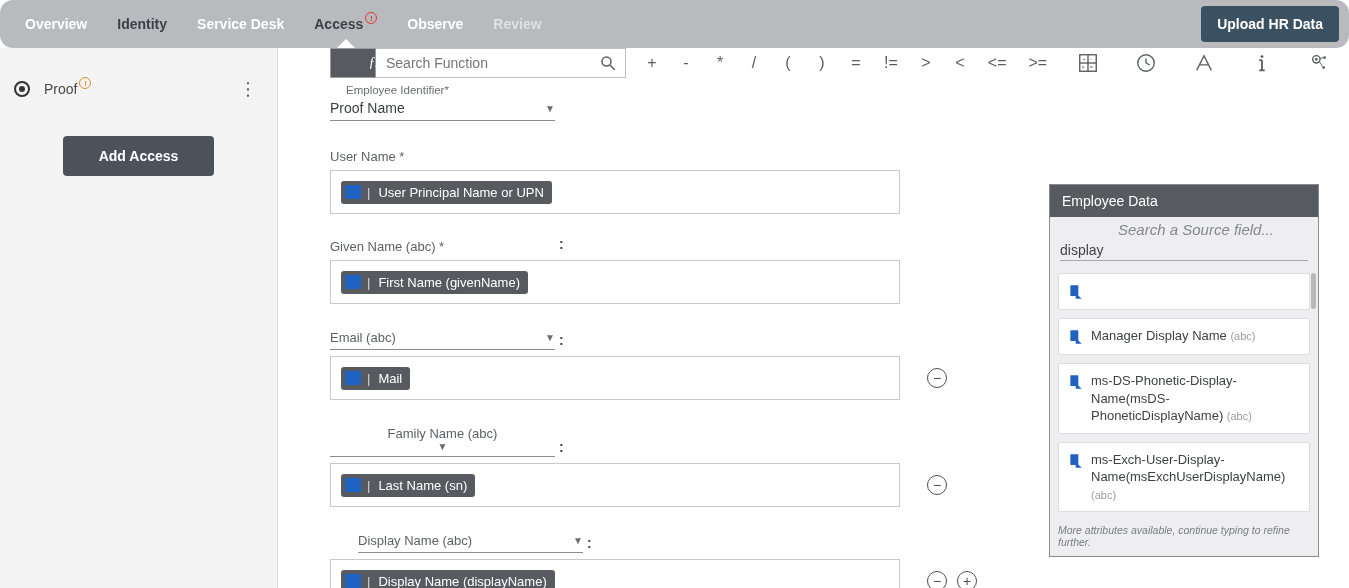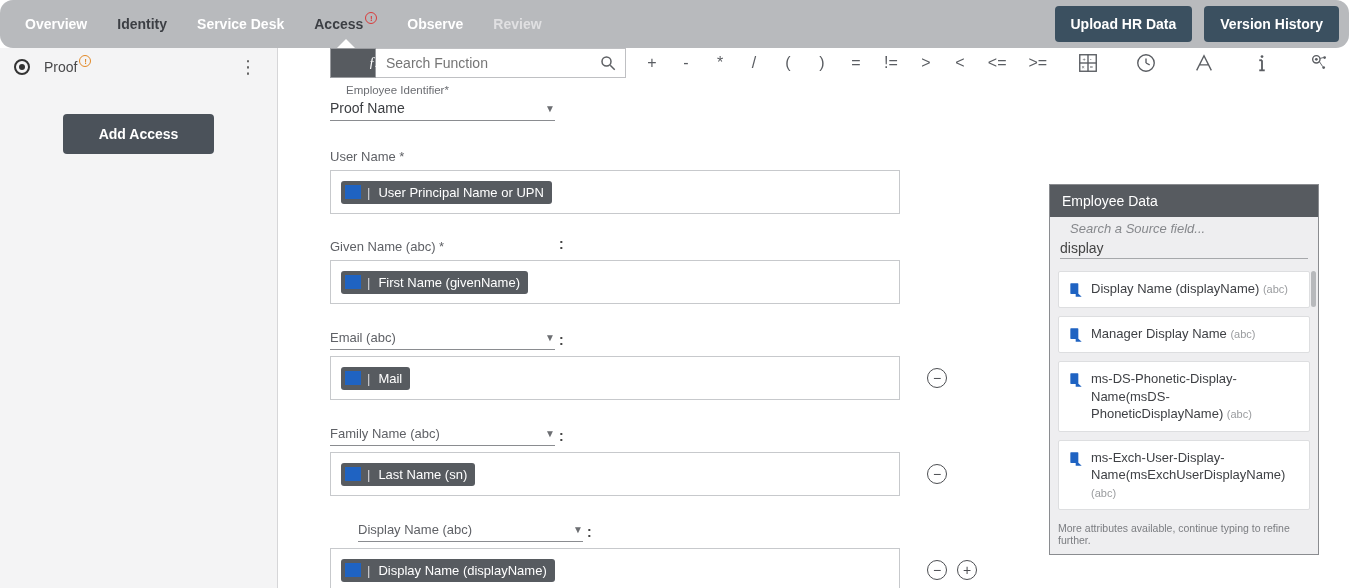--- a/index.html
+++ b/index.html
@@ -84,20 +84,21 @@
   }
   
   .main {
     display: flex;
     height: calc(100% - 48px);
   }
   .sidebar {
     width: 278px;
     background: #f4f4f5;
     border-right: 1px solid #d6d6d8;
+    padding-top: 22px;
     flex-shrink: 0;
   }
   .sidebar-row {
     display: flex;
     align-items: center;
     padding: 8px 14px;
   }
   .sidebar-icon {
     width: 16px; height: 16px;
     border: 2px solid #333;
@@ -266,23 +267,24 @@
   }
   .right-header {
     background: #575b60;
     color:#fff;
     font-size:14px;
     font-weight:500;
     padding: 8px 12px;
   }
   .right-sublabel {
     font-style: italic;
-    font-size: 13px;
+    font-size: 15px;
     color: #86888c;
     padding: 4px 20px 0;
+    margin-left: 48px;
   }
   .right-search {
     padding: 2px 10px 6px;
   }
   .right-search .us {
     border:none; border-bottom: 1px solid #a6a8ab;
     background:transparent; font-size:14px; color:#444;
     width:100%; padding:2px 0; outline:none;
   }
   .attr-list { padding: 6px 8px 4px; position:relative; }
@@ -299,21 +301,21 @@
     cursor:pointer;
   }
   .attr-item .icon {
     width:16px; height:18px;
     flex-shrink:0;
     margin-top:1px;
   }
   .attr-item .text { flex:1; line-height:1.35; word-break:break-word; }
   .attr-item .hint { color:#9a9c9f; font-size:11px; }
   .right-footnote {
-    font-size: 10.5px; color:#7b7d81; padding: 0 8px 8px;
+    font-style: italic; font-size: 10.5px; color:#7b7d81; padding: 0 8px 8px;
   }
   .right-scrollbar {
     position:absolute; right:2px; top:6px; width:5px; height:36px;
     background:#b7b9bc; border-radius:3px;
   }
   svg { display:block; }
 </style>
 </head>
 <body>
 
@@ -324,21 +326,20 @@
     <div class="nav-tab">Service Desk</div>
     <div class="nav-tab dark active-arrow">
       <span>Access</span>
       <span class="warn-badge">!</span>
     </div>
     <div class="nav-tab">Observe</div>
     <div class="nav-tab dim">Review</div>
   </div>
   <div class="top-actions">
     <button class="btn-primary">Upload HR Data</button>
-    <button class="btn-primary">Version History</button>
   </div>
 </div>
 
 <div class="main">
 
   <div class="sidebar">
     <div class="sidebar-row">
       <span class="sidebar-icon"></span>
       <span class="sidebar-title">Proof</span>
       <span class="warn-badge orange" style="top:-6px;">!</span>
@@ -452,21 +453,21 @@
               <span class="chip">
                 <span class="chip-icon"></span>
                 <span class="bar">|</span>
                 <span>Mail</span>
               </span>
               <div class="minus-circle">−</div>
             </div>
           </div>
           <div class="field-block">
             <div class="field-head">
-              <div class="underline-select" style="width: 225px;">
+              <div class="underline-select" style="width: 225px; flex-direction: column;">
                 <span class="field-label">Family Name (abc)</span>
                 <span class="caret">▼</span>
               </div>
               <span class="colon">:</span>
             </div>
             <div class="field-box">
               <span class="chip">
                 <span class="chip-icon"></span>
                 <span class="bar">|</span>
                 <span>Last Name (sn)</span>
@@ -504,21 +505,20 @@
       <div class="attr-list">
         <div class="right-scrollbar"></div>
         <div id="attr-mount">
             <div class="attr-item">
               <span class="icon">
                 <svg width="16" height="18" viewBox="0 0 24 24">
                   <rect x="5" y="2" width="12" height="16" rx="1" fill="#1f63c2"></rect>
                   <polygon points="13,14 22,22 13,22" fill="#1f63c2"></polygon>
                 </svg>
               </span>
-              <span class="text"><span>Display Name (displayName) </span><span class="hint">(abc)</span></span>
             </div>
             <div class="attr-item">
               <span class="icon">
                 <svg width="16" height="18" viewBox="0 0 24 24">
                   <rect x="5" y="2" width="12" height="16" rx="1" fill="#1f63c2"></rect>
                   <polygon points="13,14 22,22 13,22" fill="#1f63c2"></polygon>
                 </svg>
               </span>
               <span class="text"><span>Manager Display Name </span><span class="hint">(abc)</span></span>
             </div>

